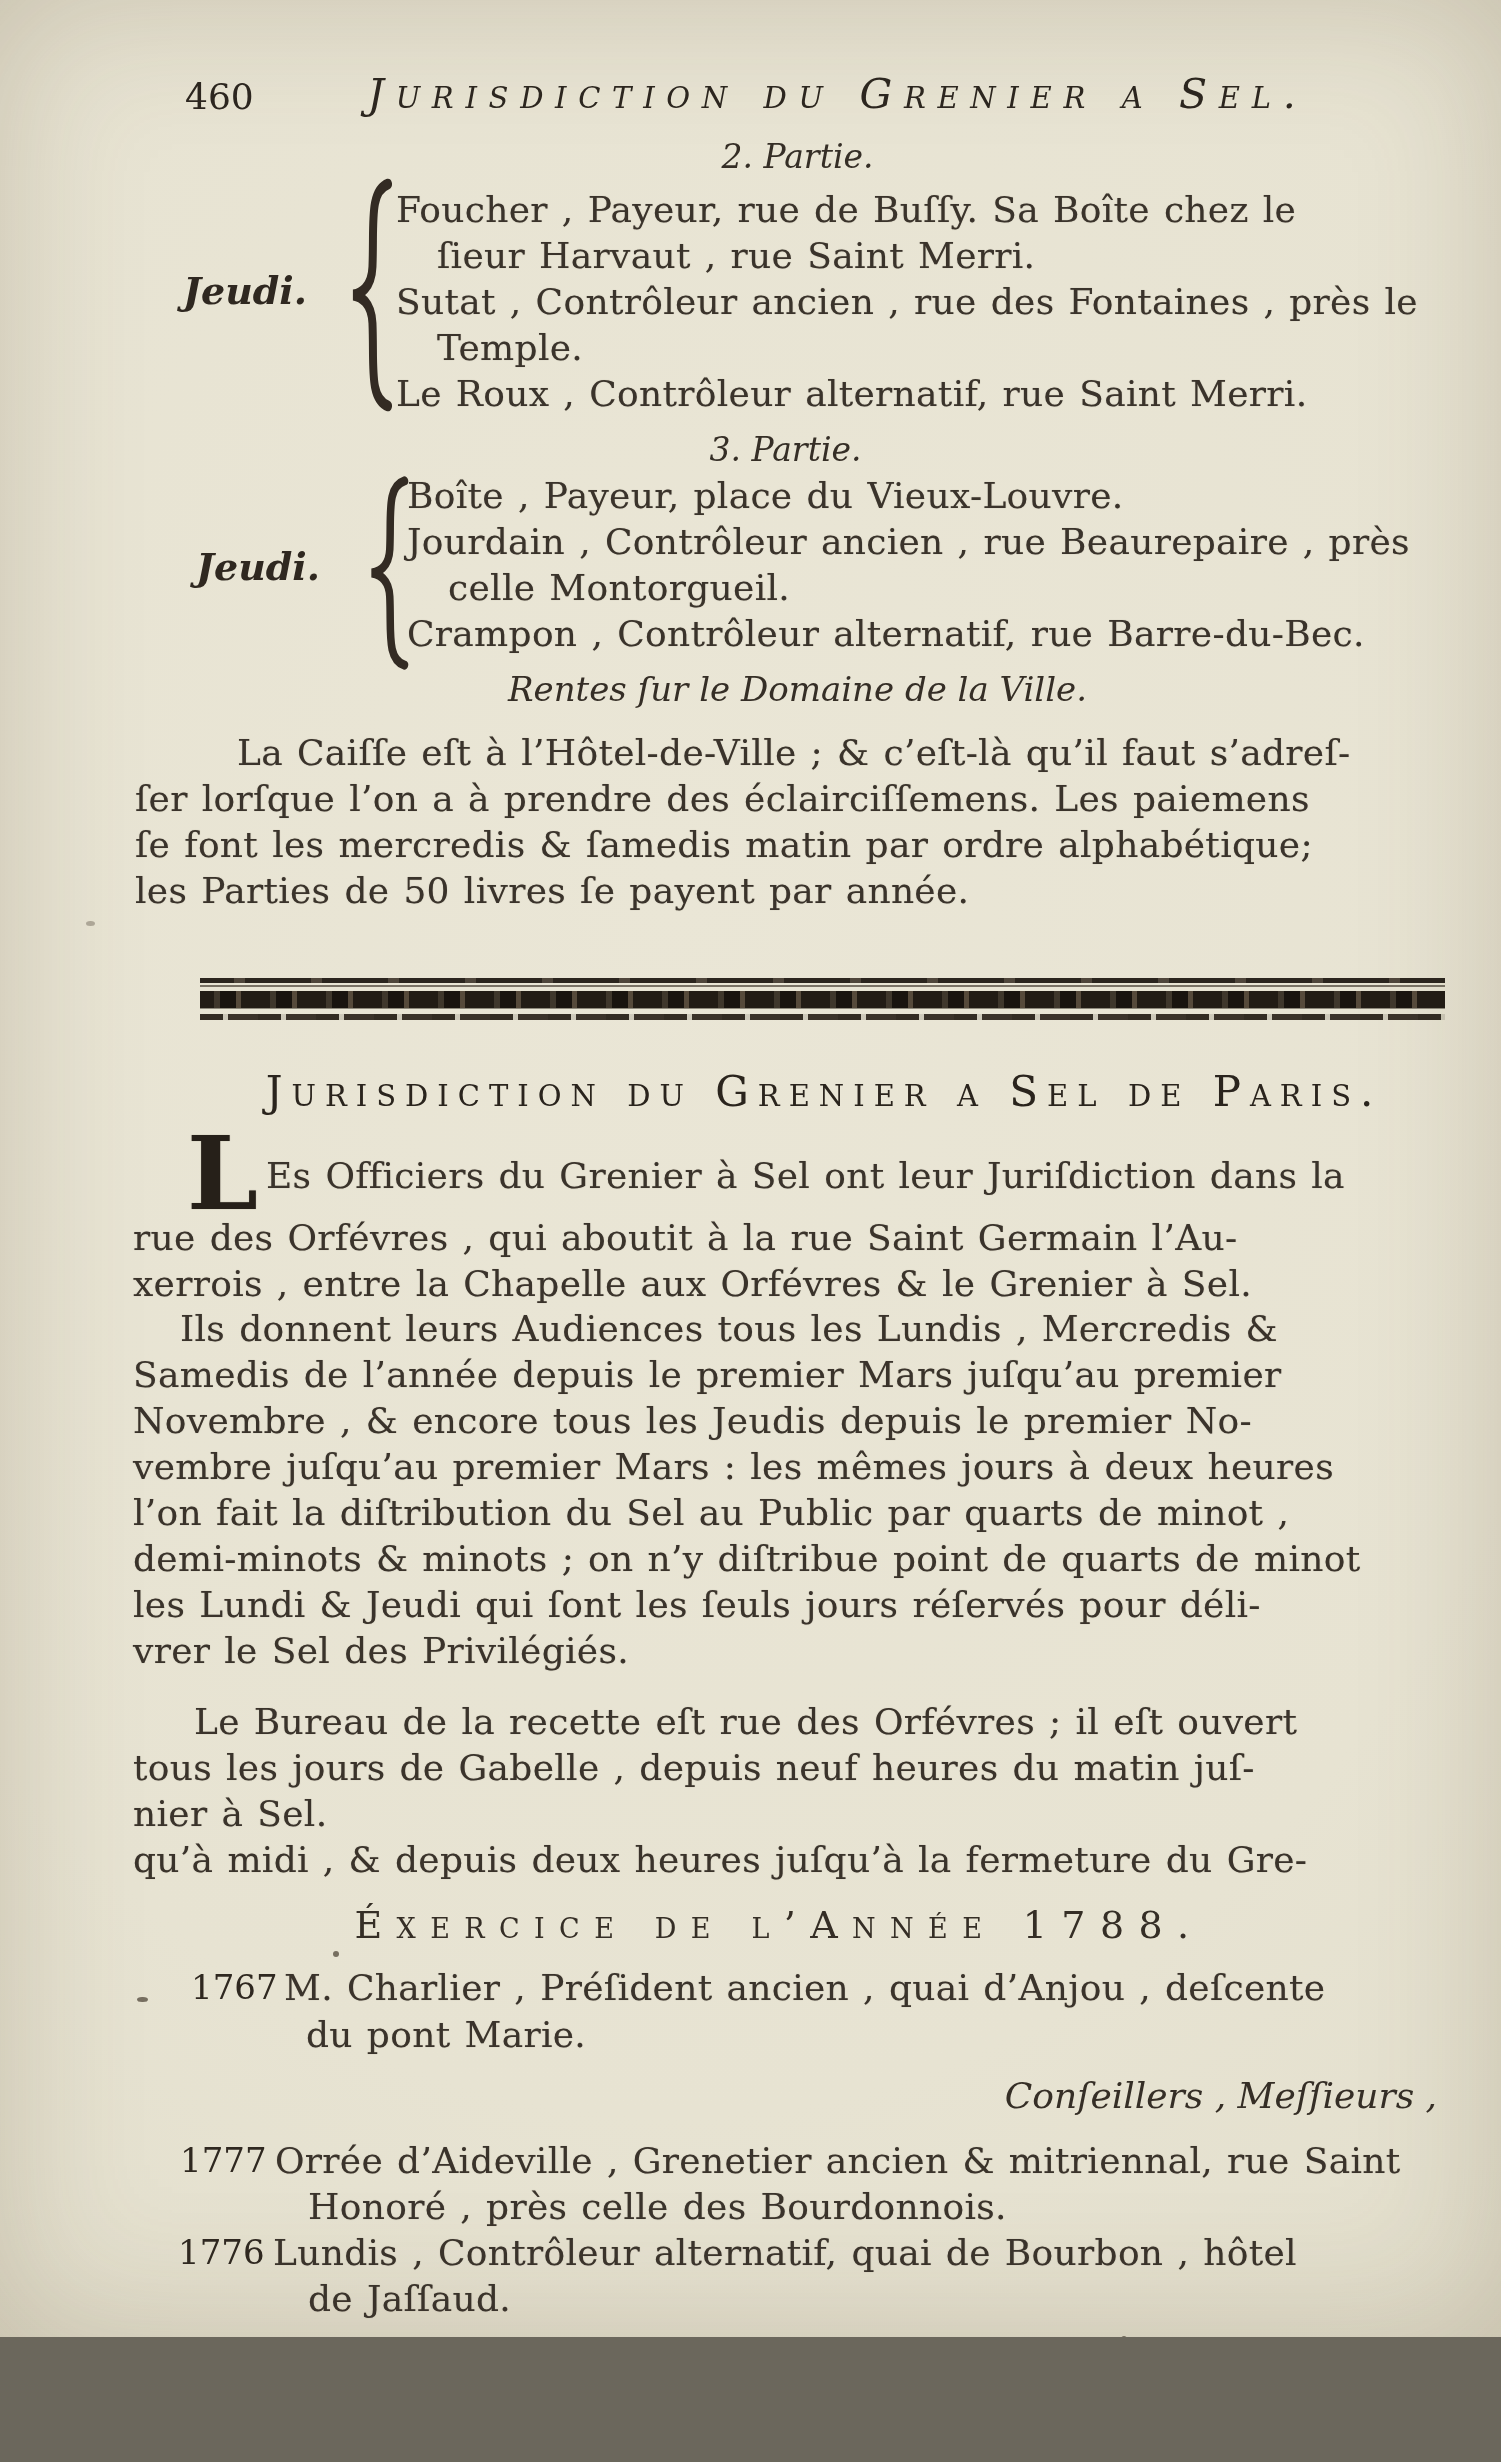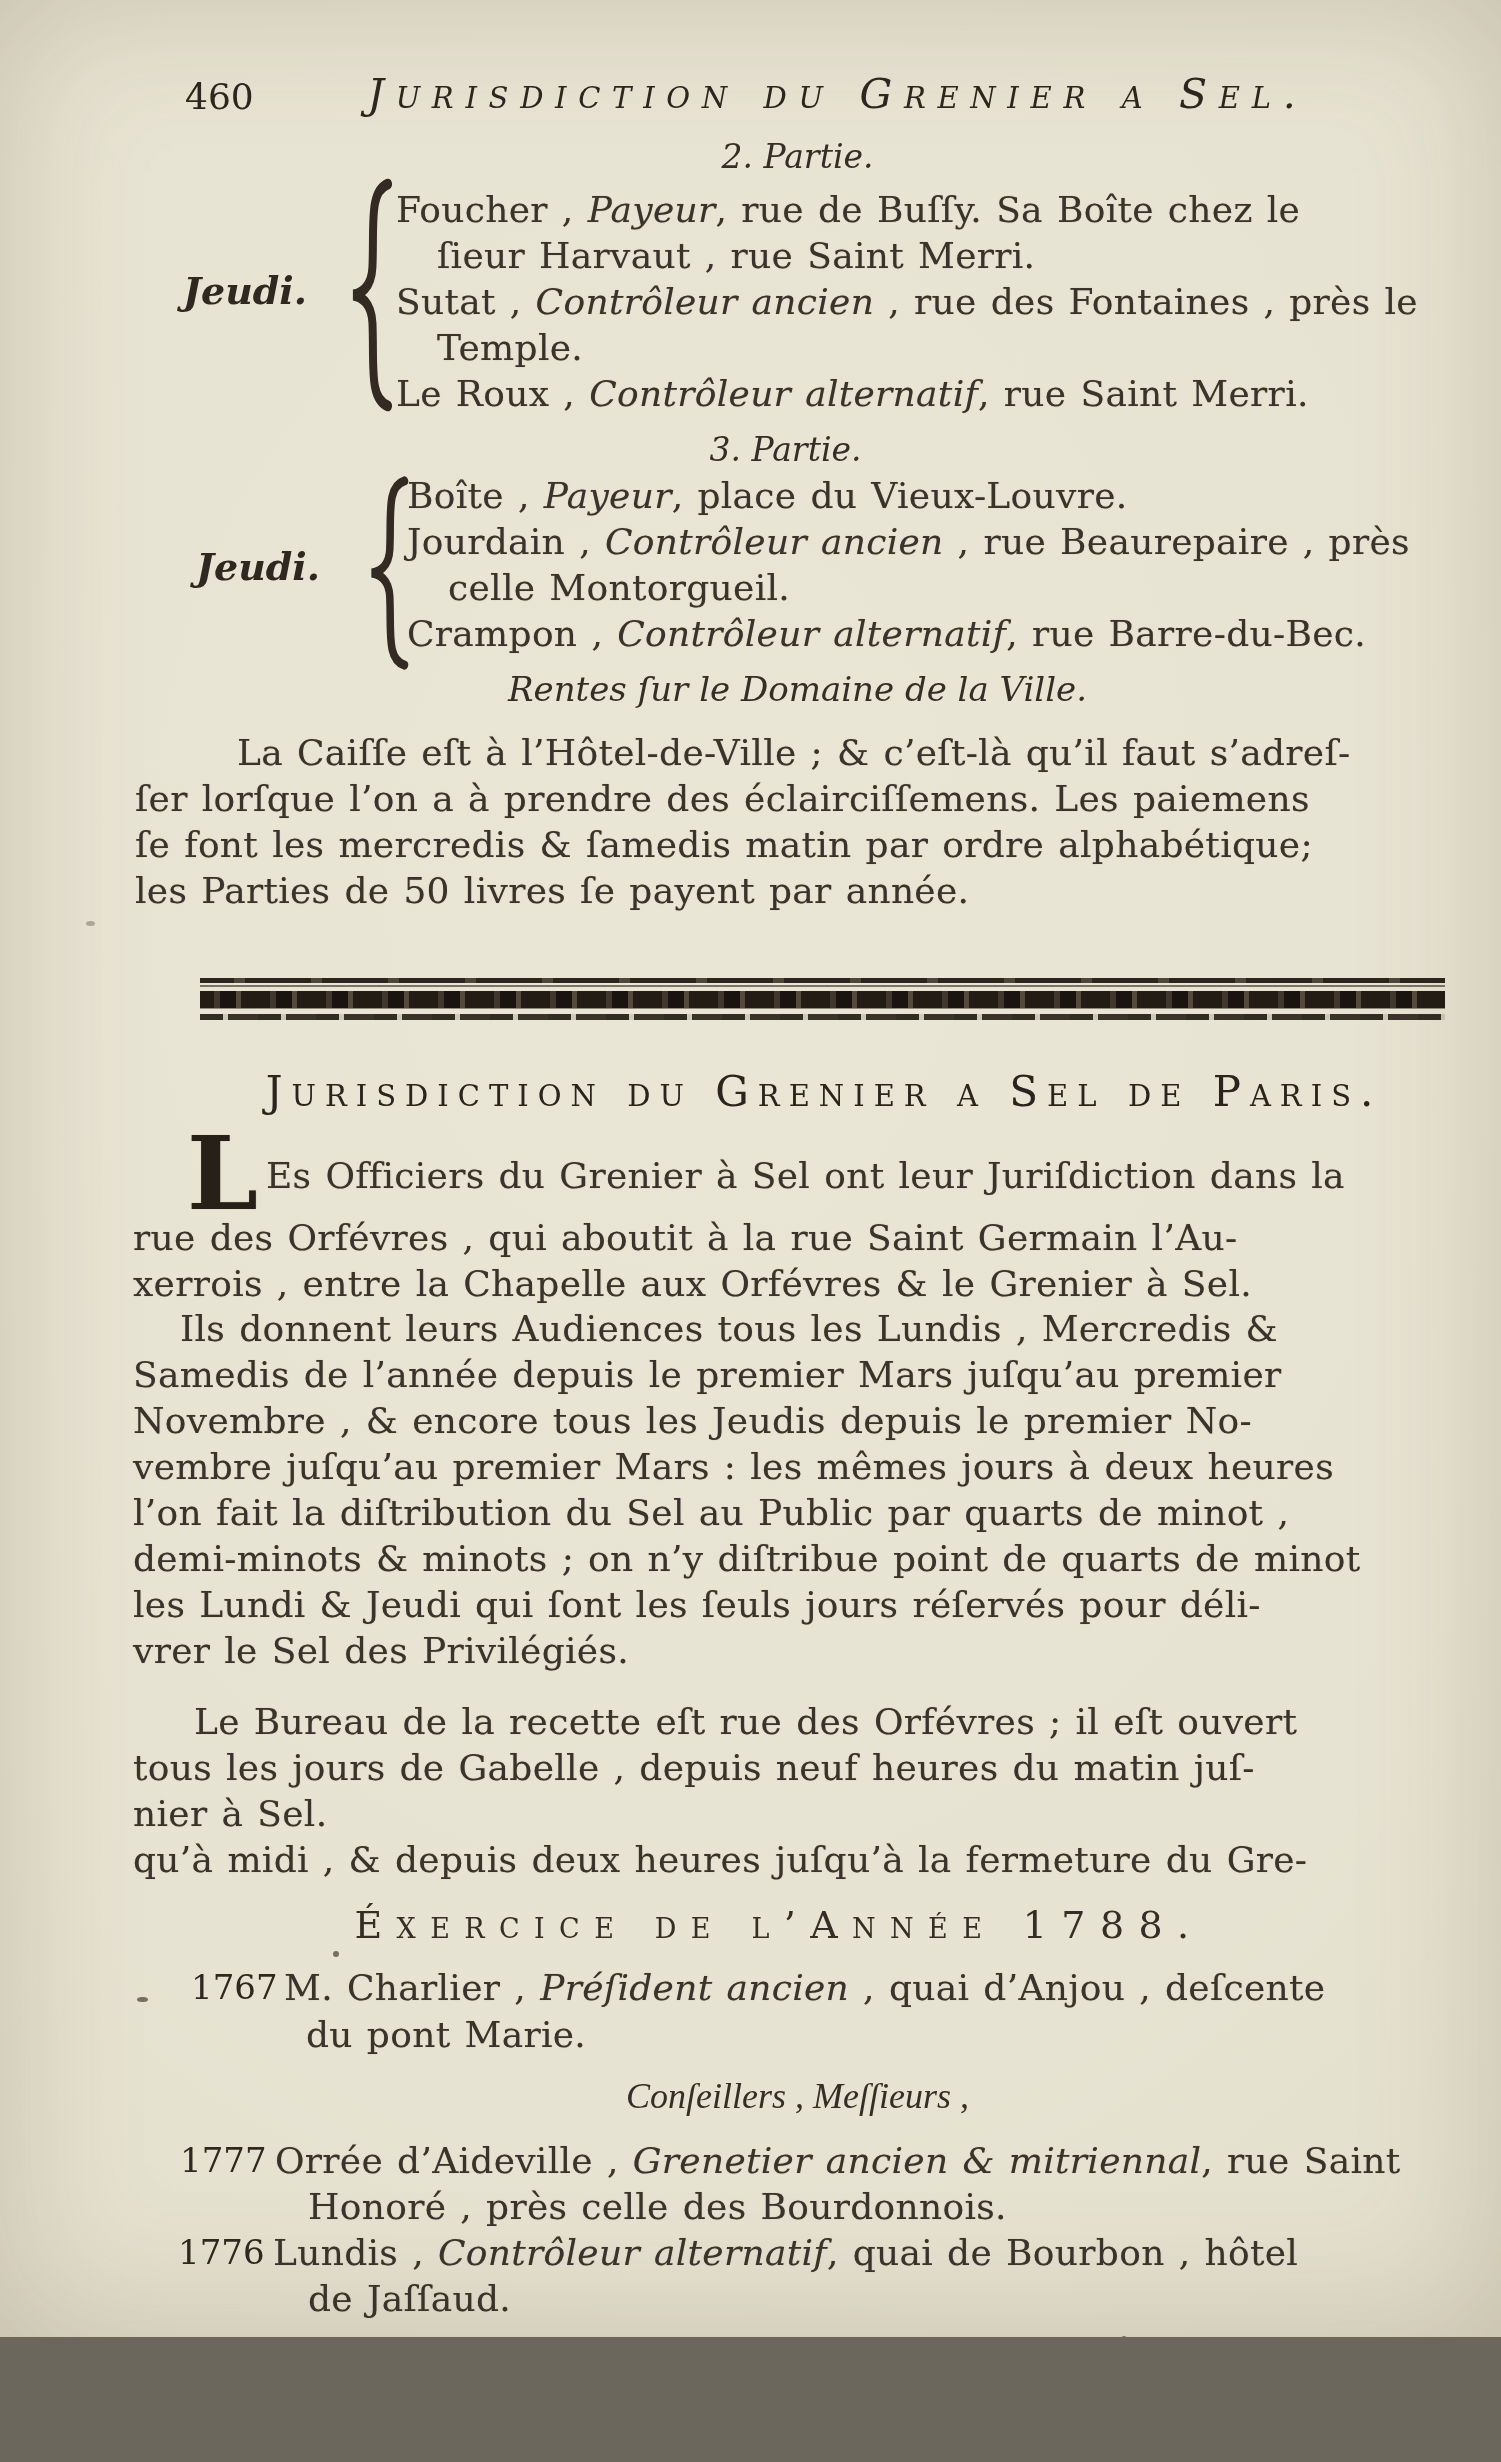--- a/index.html
+++ b/index.html
@@ -7,30 +7,30 @@
     position:relative;width:1502px;height:2337px;overflow:hidden;
     background:radial-gradient(125% 105% at 45% 38%, #eae6d6 0%, #e7e3d2 50%, #e0dcc9 88%, #d9d4bf 100%);
     box-shadow:inset 0 0 144px rgba(90,75,45,.22);
     font-family:"DejaVu Serif", serif;
     color:#3a332b;
   }
   .abs{position:absolute;white-space:nowrap;}
   .line,.pline{font-size:36px;line-height:46px;letter-spacing:0.3px;word-spacing:2.3px;
     text-shadow:0 0 0.9px rgba(55,45,32,.35);}
   .pline{display:block;white-space:nowrap;}
-  .it{font-style:italic;margin-top:28px;}
+  .it{margin-top:28px;}
   .sc{font-variant:small-caps;}
   .runtitle{font-size:41px;letter-spacing:11.7px;color:#2c261f;text-align:center;font-style:italic;}
   .pagenum{font-size:36px;color:#2c261f;}
   .partie{font-size:33px;font-style:italic;text-align:center;color:#352e26;}
   .daylabel{font-size:38px;font-style:italic;font-weight:bold;color:#2f2820;}
   .rentes{font-size:34px;font-style:italic;text-align:center;color:#352e26;}
   .mtitle{font-size:42px;letter-spacing:9px;color:#2a241d;text-align:center;}
   .exercice{font-size:38px;letter-spacing:14.4px;color:#352e26;text-align:center;}
-  .conseil{font-size:36px;font-style:italic;text-align:center;color:#352e26;font-family:Liberation Serif, serif;}
+  .conseil{font-size:36px;font-style:italic;text-align:right;color:#352e26;}
   .dropcap{font-size:101px;line-height:72px;height:72px;font-weight:bold;color:#262019;
     text-shadow:0 0 0.9px rgba(40,32,22,.5);}
   .year{font-size:34px;color:#2f2820;}
   .brace svg{display:block;}
   
   .divider{left:200px;top:978px;width:1245px;height:47px;}
   .divider .d1{position:absolute;left:0;top:0;width:100%;height:4.5px;
     background:repeating-linear-gradient(90deg,#2b251e 0 34px,#4f463b 34px 45px,#2b251e 45px 77px);}
   .divider .d1b{position:absolute;left:0;top:7.2px;width:100%;height:1.8px;background:#4a4236;opacity:.7;}
   .divider .d2{position:absolute;left:0;top:12.6px;width:100%;height:17px;

